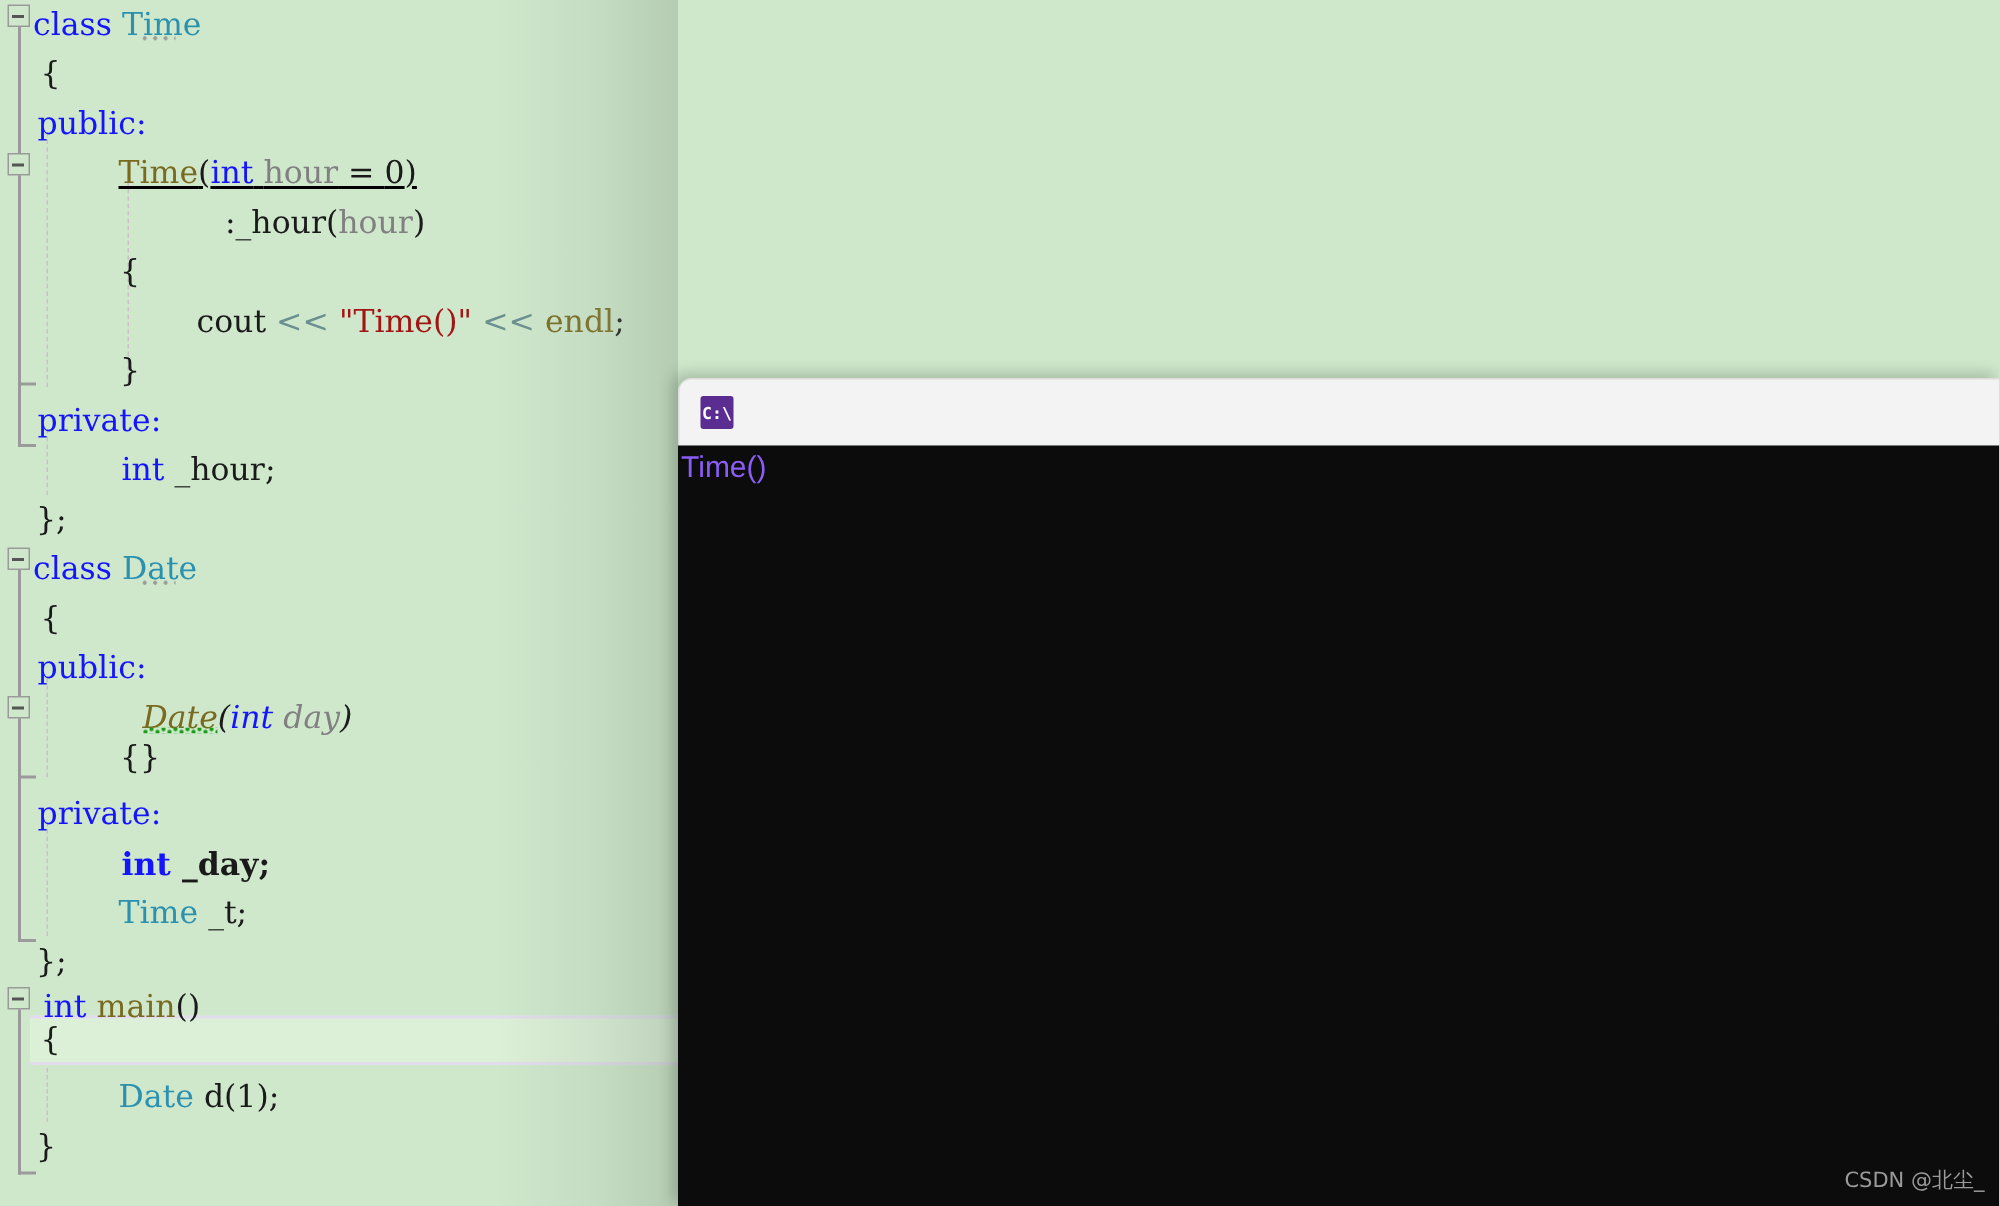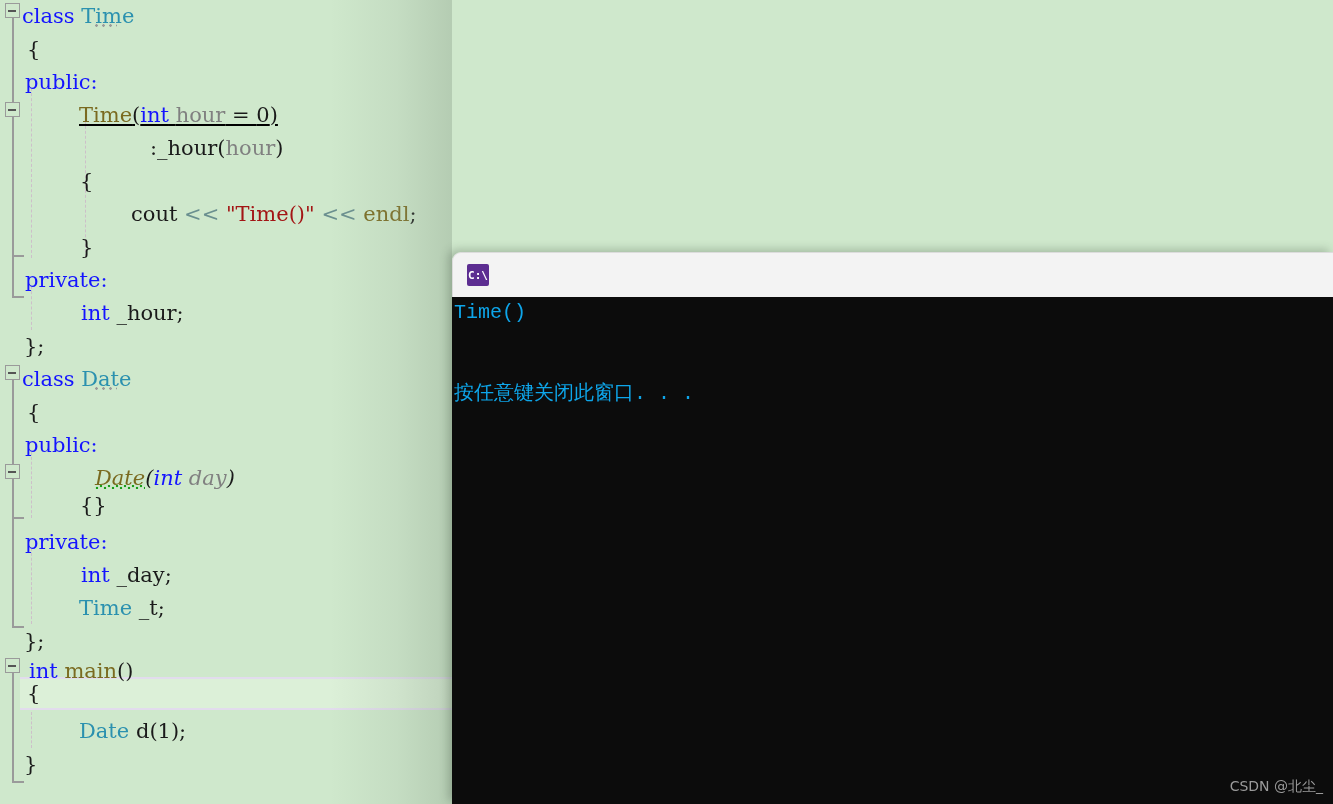--- a/index.html
+++ b/index.html
@@ -177,22 +177,22 @@
     position: absolute;
     left: 0; top: 45px;
     width: 881px; height: 507px;
     background: #0c0c0c;
     overflow: hidden;
   }
   .console-line {
     position: absolute;
     left: 2px;
     white-space: pre;
-    color: #0ea5e9;
-    font-family: Liberation Mono, monospace;
+    color: #8b5cf6;
+    font-family: Liberation Sans, sans-serif;
     font-size: 20px;
     line-height: 27px;
     height: 27px;
   }
   #watermark {
     position: absolute;
     right: 10px; bottom: 8px;
     color: #9a9a9a;
     font-family: "DejaVu Sans", sans-serif;
     font-size: 14px;
@@ -297,21 +297,21 @@
 
     <div class="code-line" style="top:489px;">
       <span class="code-text plain" style="left:80px;">{}</span>
     </div>
 
     <div class="code-line" style="top:526px;">
       <span class="code-text kw" style="left:25px;">private:</span>
     </div>
 
     <div class="code-line" style="top:559px;">
-      <span class="code-text" style="left:81px;"><span class="kw">int</span><span class="plain"> </span><span class="plain">_day;</span></span>
+      <span class="code-text" style="left:81px;font-weight:bold;"><span class="kw">int</span><span class="plain"> </span><span class="plain">_day;</span></span>
     </div>
 
     <div class="code-line" style="top:592px;padding-left:29px;">
       <span class="code-text" style="left:79px;"><span class="type">Time</span><span class="plain"> </span><span class="plain">_t;</span></span>
     </div>
 
     <div class="code-line" style="top:625px;">
       <span class="code-text plain" style="left:24px;">};</span>
     </div>
 
@@ -338,19 +338,18 @@
 
     <div id="console-titlebar">
       <div id="console-icon">
         <span>C:\</span>
       </div>
     </div>
 
     <div id="console-body">
       <div class="console-line" style="top:2px;">Time()</div>
       <div class="console-line" style="top:29px;"></div>
-      <div class="console-line" style="top:83px;">按任意键关闭此窗口. . .</div>
 
       <div id="watermark">CSDN @北尘_</div>
     </div>
   </div>
 
 </div>
 
 </body></html>

